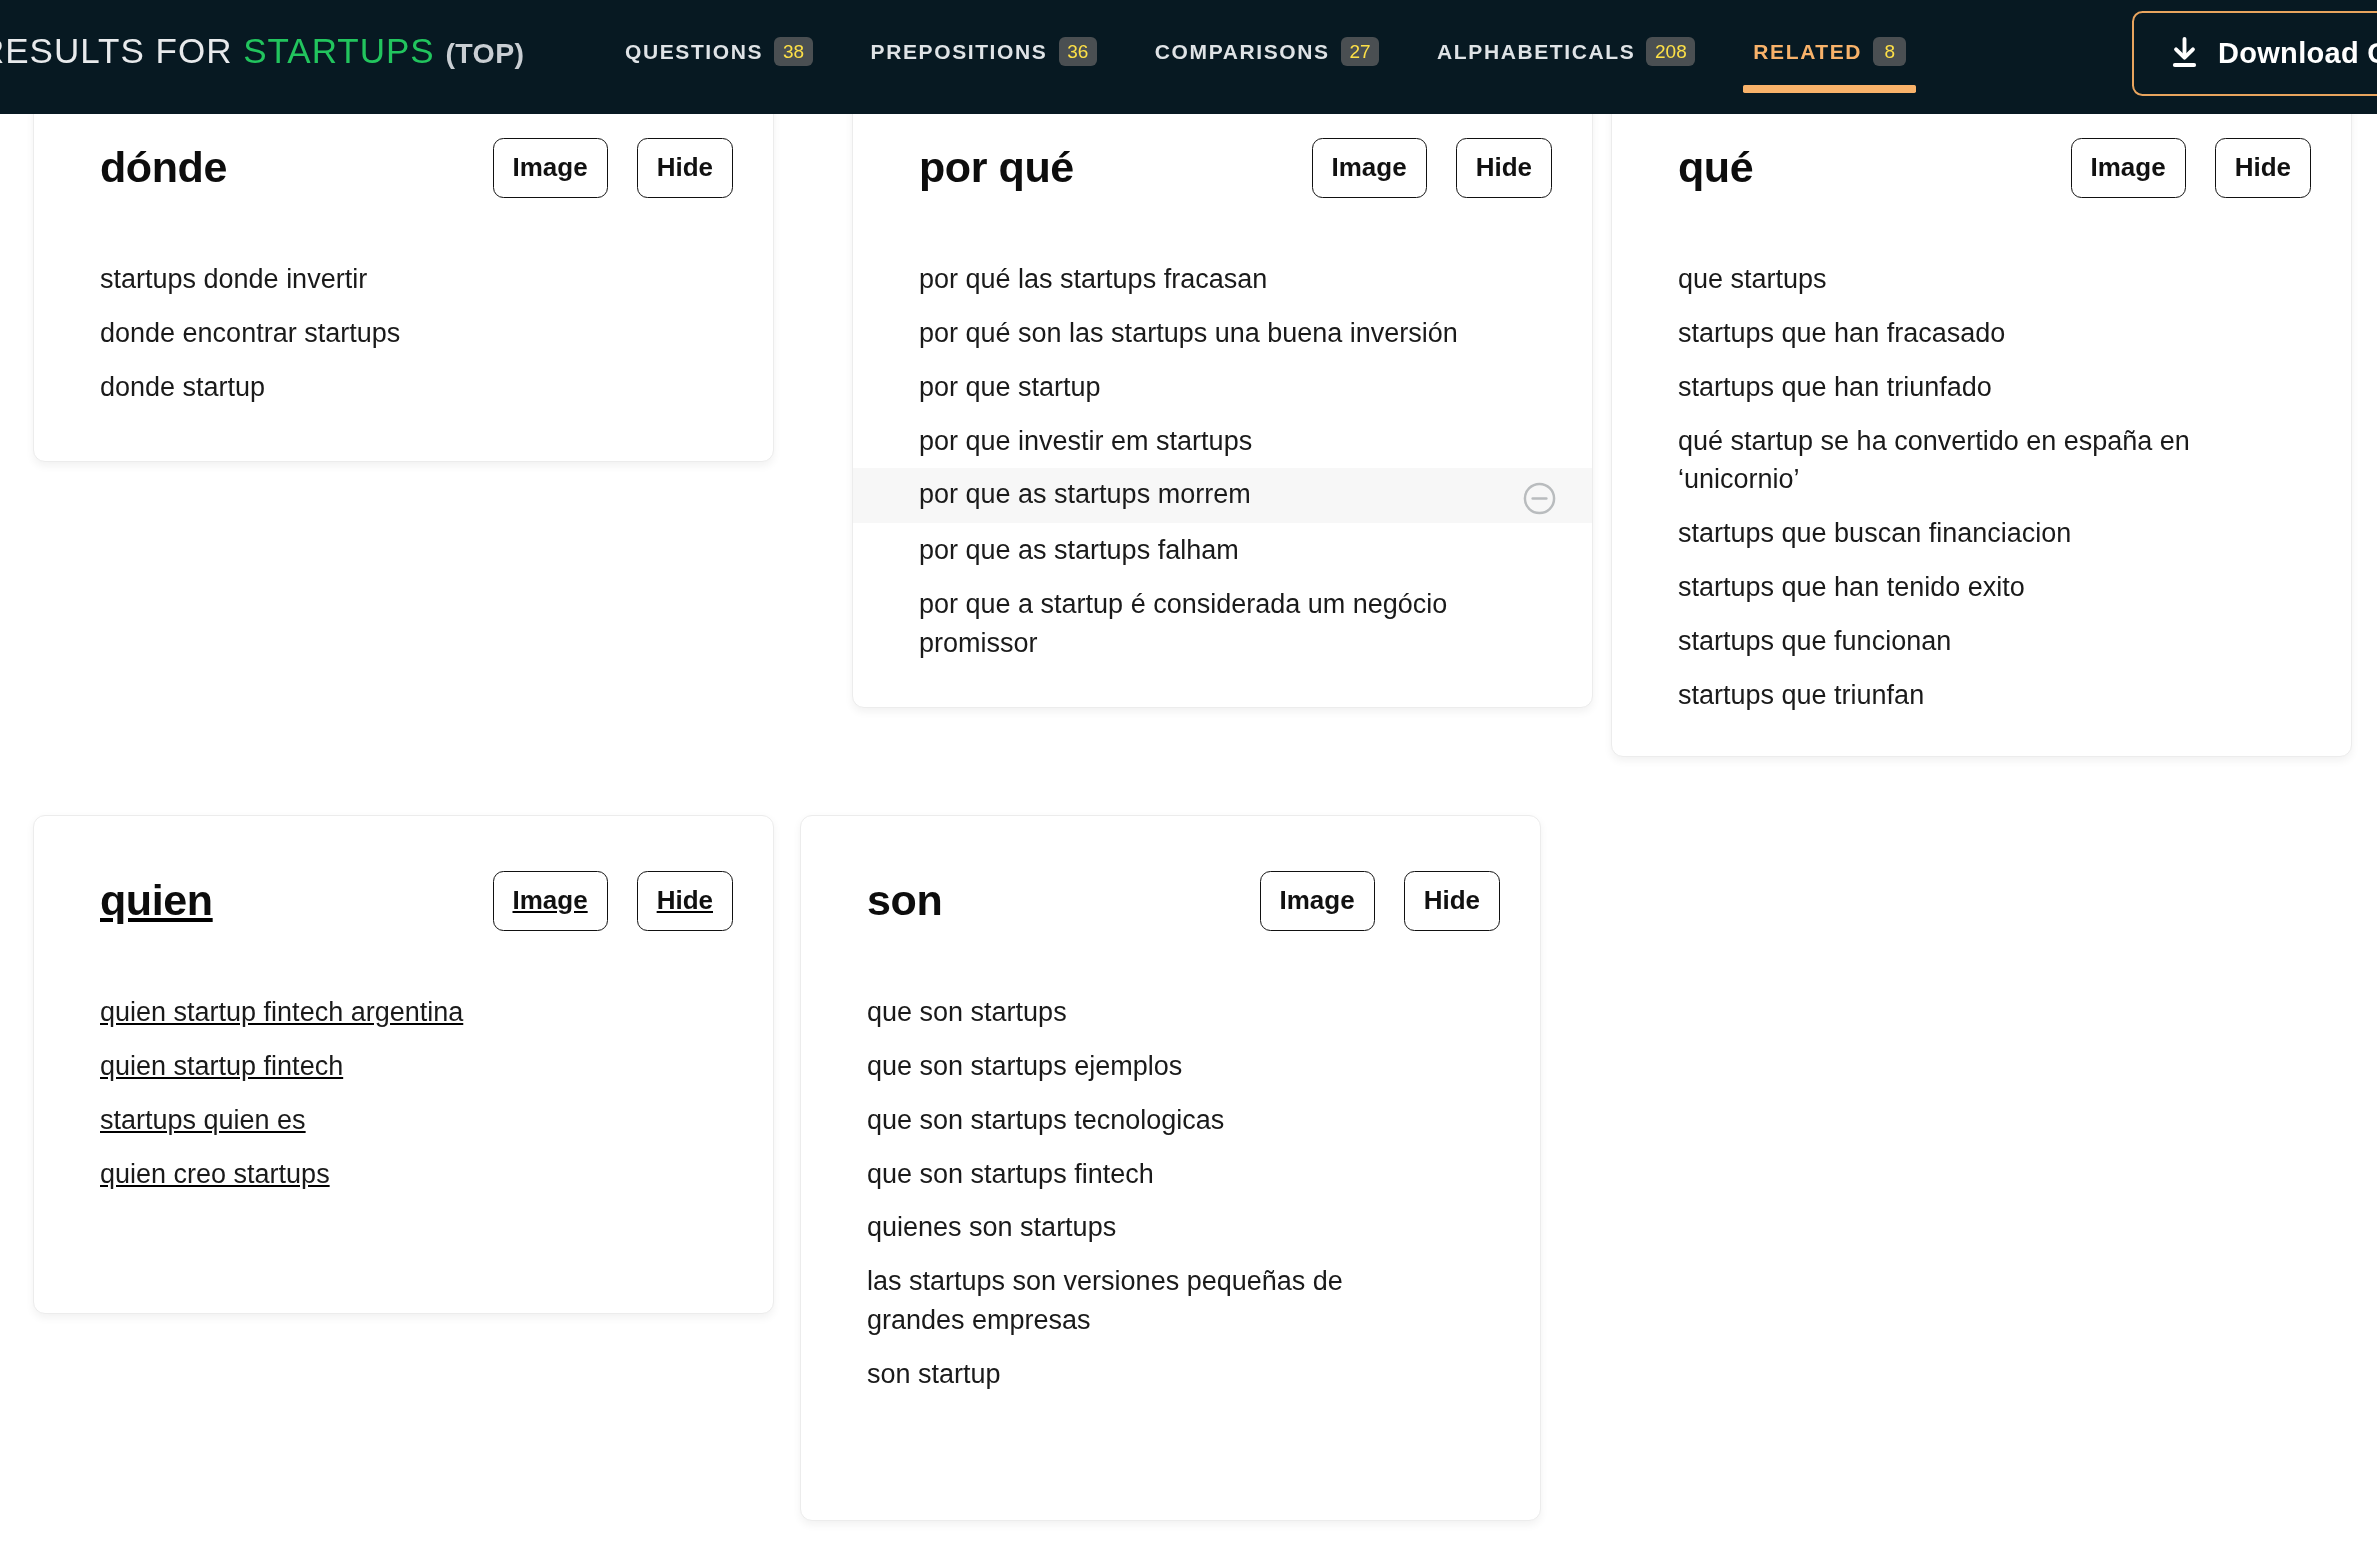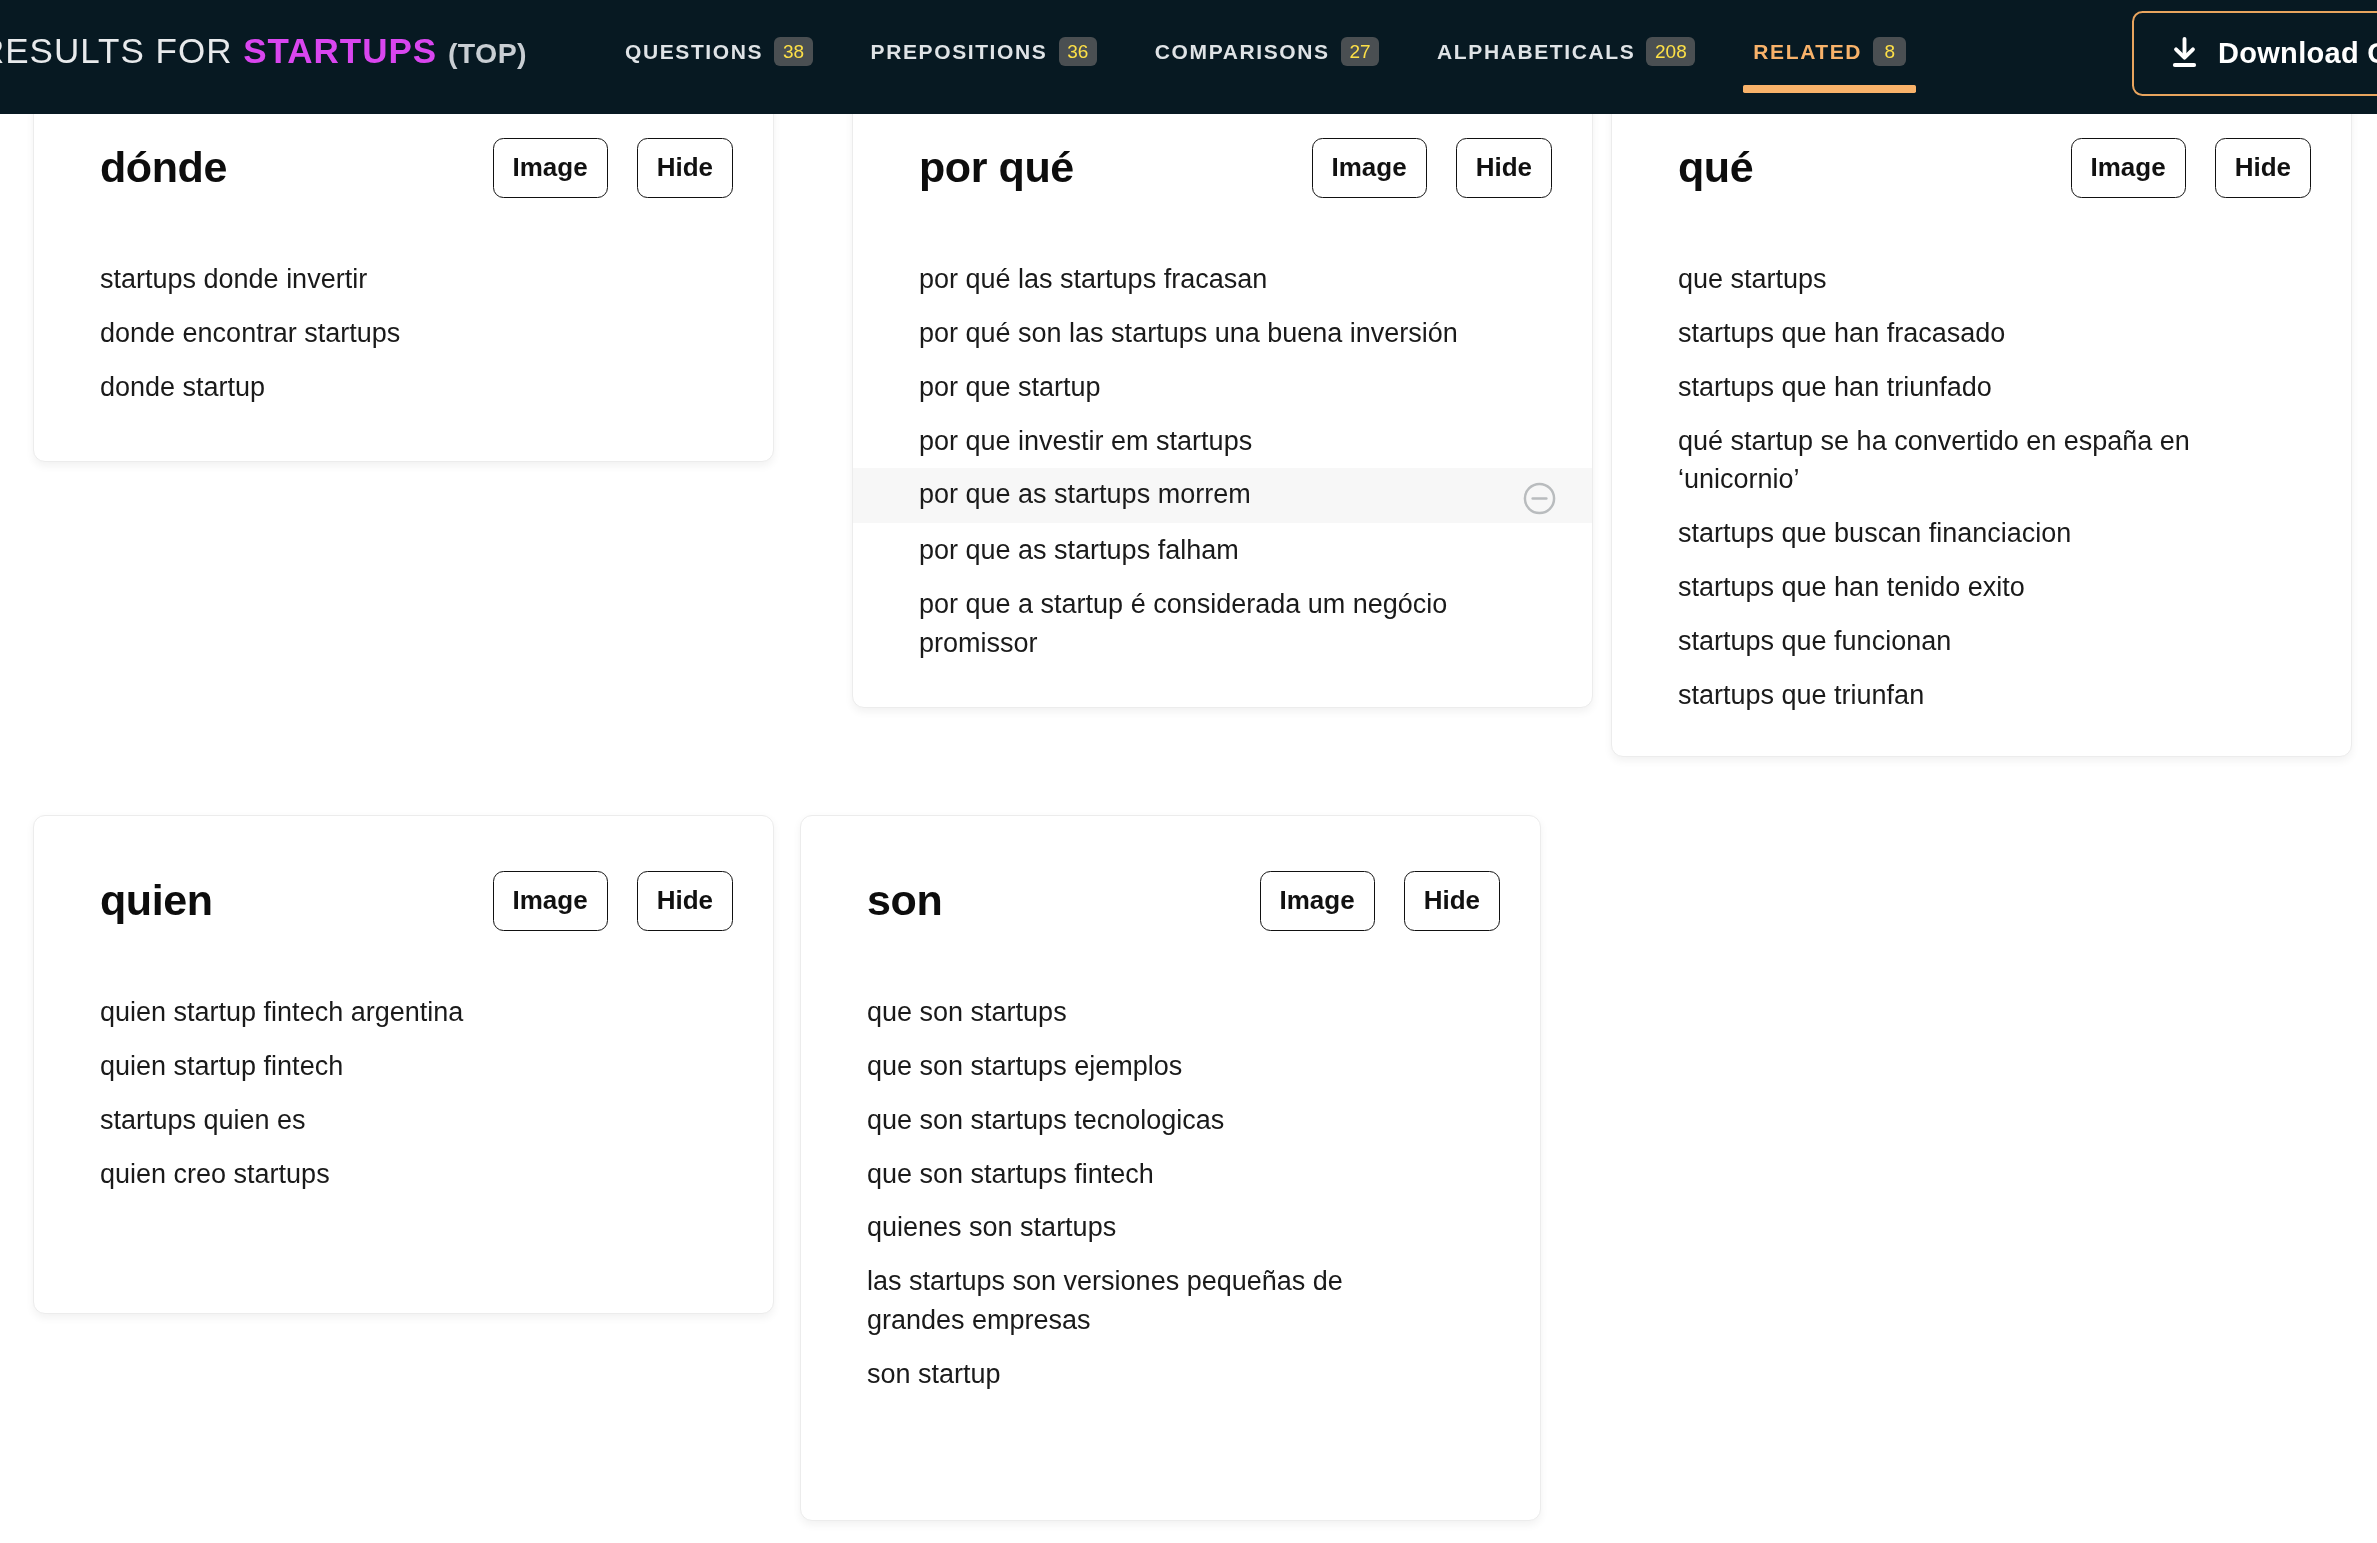--- a/index.html
+++ b/index.html
@@ -29,22 +29,22 @@
     position: absolute;
     left: -21px;
     top: 31px;
     font-size: 35px;
     letter-spacing: 1px;
     color: #e8eaec;
     font-weight: 400;
     white-space: nowrap;
   }
   .results-title .kw {
-    font-weight: 700;
-    color: #d946ef;
+    font-weight: 400;
+    color: #22c55e;
   }
   .results-title .scope {
     font-size: 28.5px;
     color: #c9ced3;
     letter-spacing: 0.4px;
     font-weight: bold;
   }
 
   .tabs {
     position: absolute;
@@ -272,21 +272,21 @@
           <span class="kw-text">startups que han tenido exito</span>
         </div>
         <div class="kw-row">
           <span class="kw-text">startups que funcionan</span>
         </div>
         <div class="kw-row">
           <span class="kw-text">startups que triunfan</span>
         </div>
       </div>
     </div>
-    <div class="card" style="left: 33px; top: 815px; width: 741px; height: 499px;">
+    <div class="card" style="left: 33px; top: 815px; width: 741px; height: 499px; text-decoration: underline;">
       <div class="card-head">
         <div class="card-title">quien</div>
         <div class="card-actions">
           <button class="pill-btn">Image</button>
           <button class="pill-btn">Hide</button>
         </div>
       </div>
       <div class="kw-list">
         <div class="kw-row">
           <span class="kw-text">quien startup fintech argentina</span>

